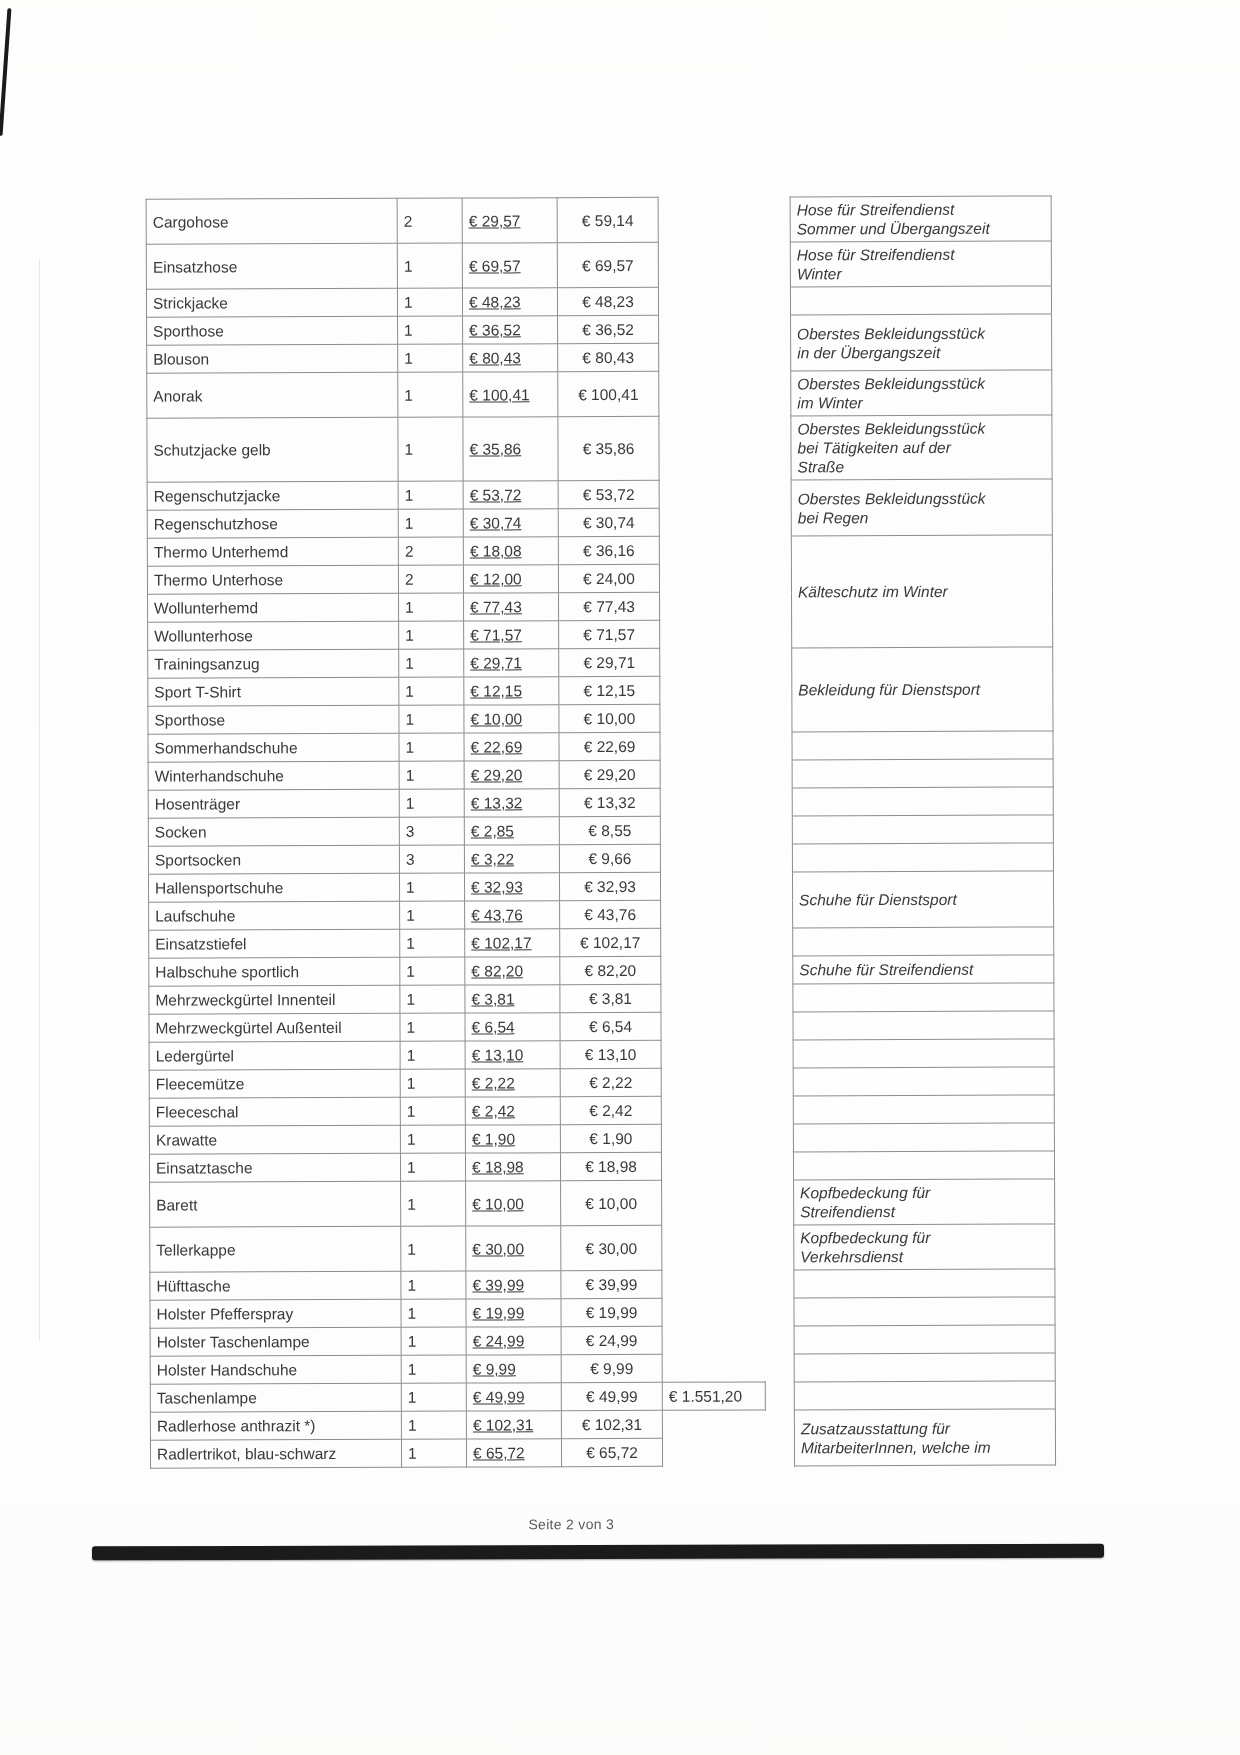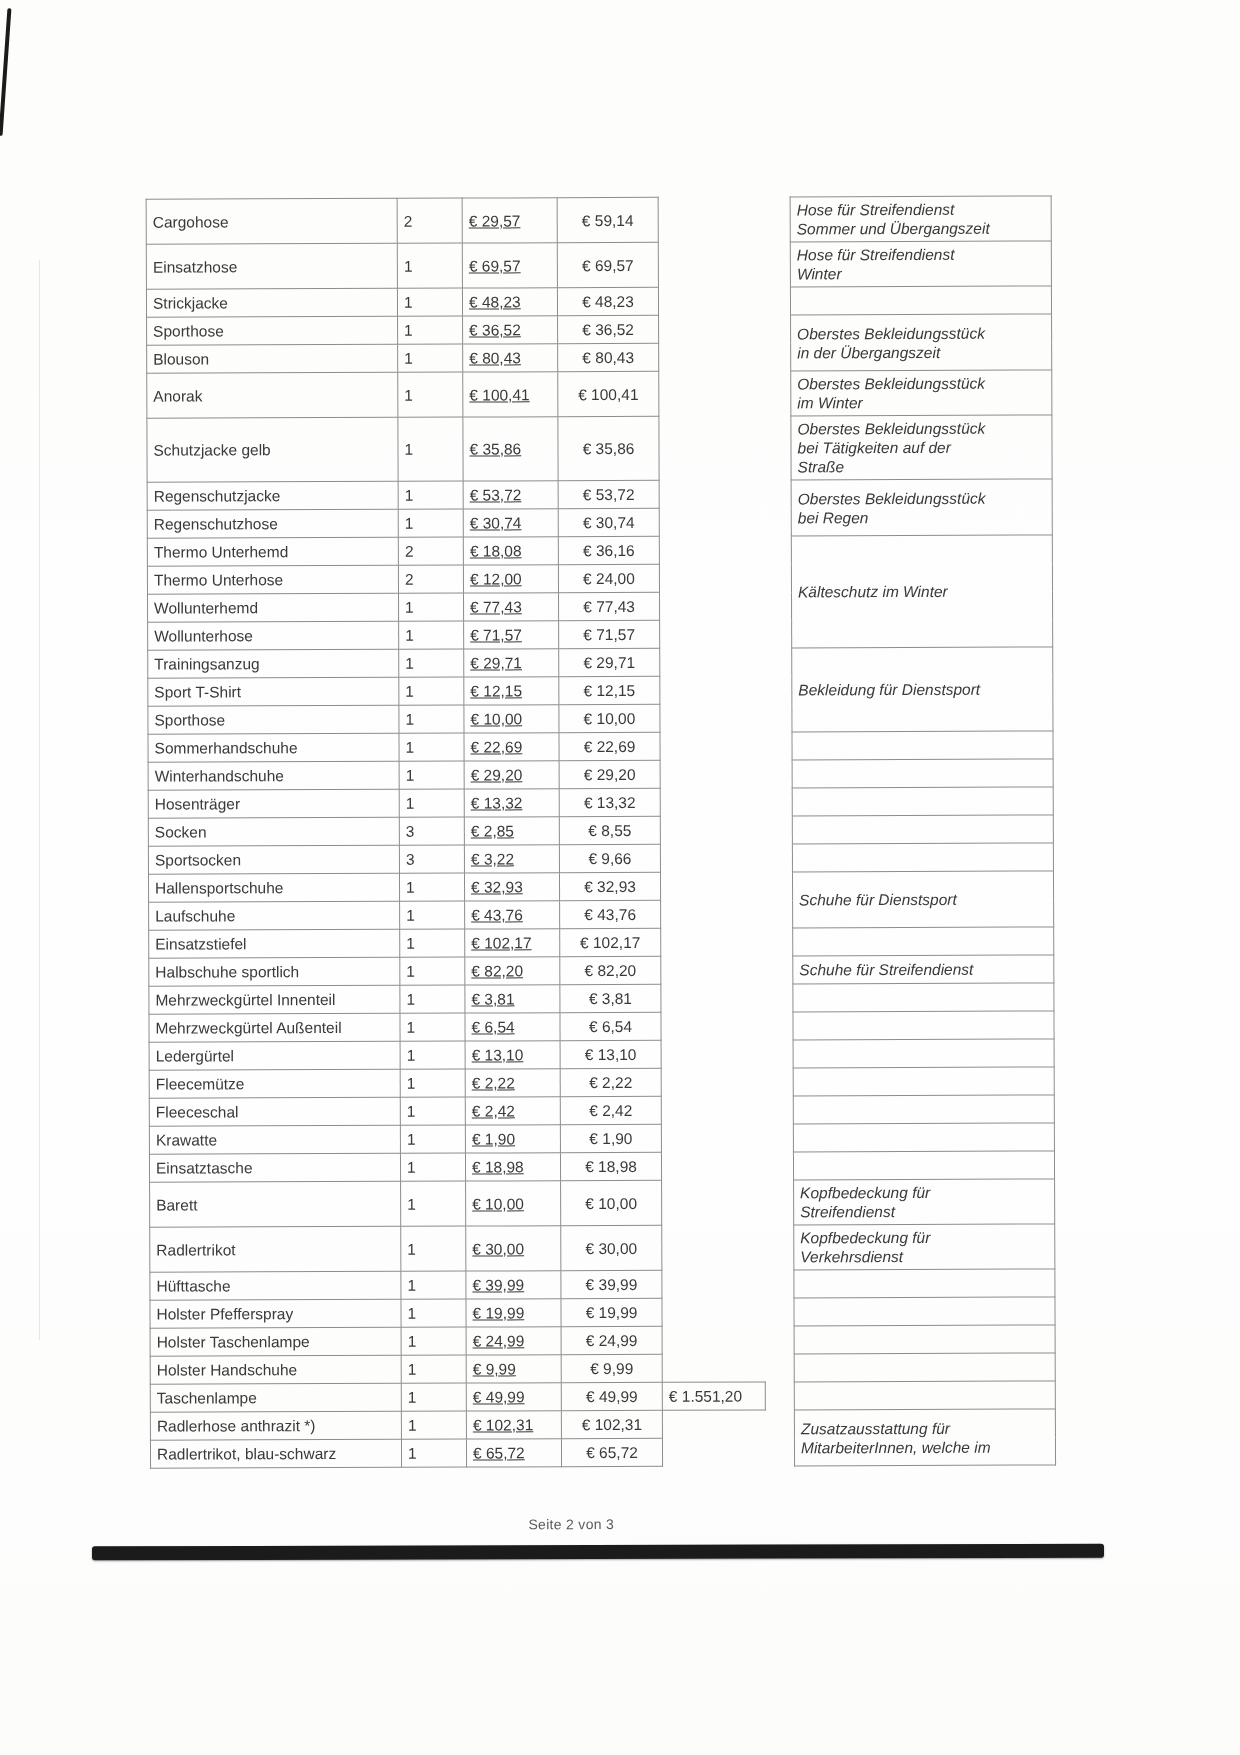--- a/index.html
+++ b/index.html
@@ -397,21 +397,21 @@
             <td class="c-item">Barett</td>
             <td class="c-qty">1</td>
             <td class="c-unit">€ 10,00</td>
             <td class="c-total">€ 10,00</td>
             <td class="c-sum"></td>
             <td class="c-gap"></td>
             <td class="c-right" rowspan="1">Kopfbedeckung für
 Streifendienst</td>
           </tr>
           <tr>
-            <td class="c-item">Radlertrikot</td>
+            <td class="c-item">Tellerkappe</td>
             <td class="c-qty">1</td>
             <td class="c-unit">€ 30,00</td>
             <td class="c-total">€ 30,00</td>
             <td class="c-sum"></td>
             <td class="c-gap"></td>
             <td class="c-right" rowspan="1">Kopfbedeckung für
 Verkehrsdienst</td>
           </tr>
           <tr>
             <td class="c-item">Hüfttasche</td>

